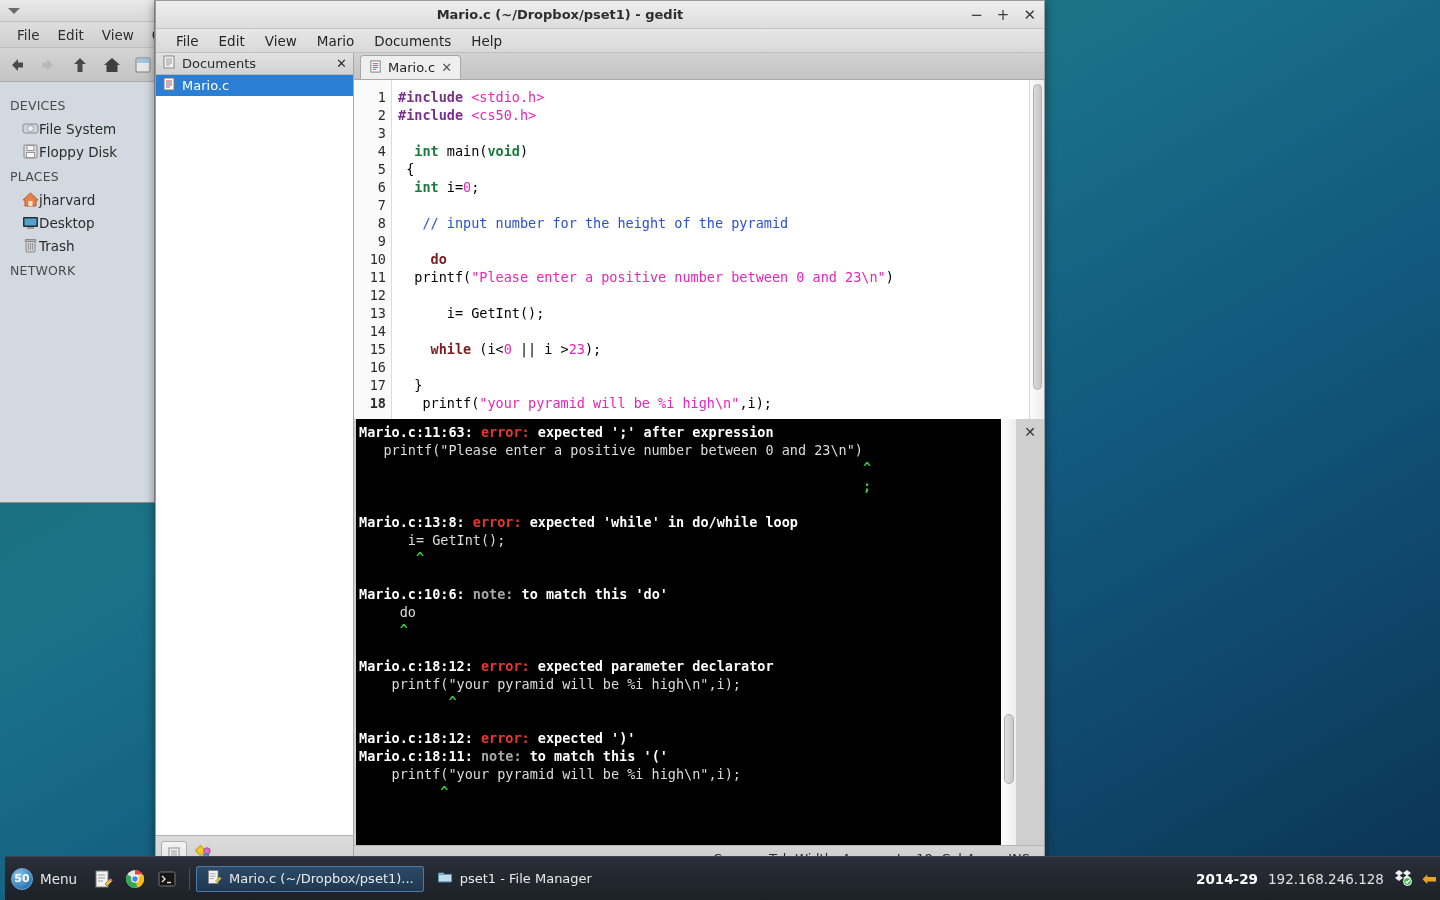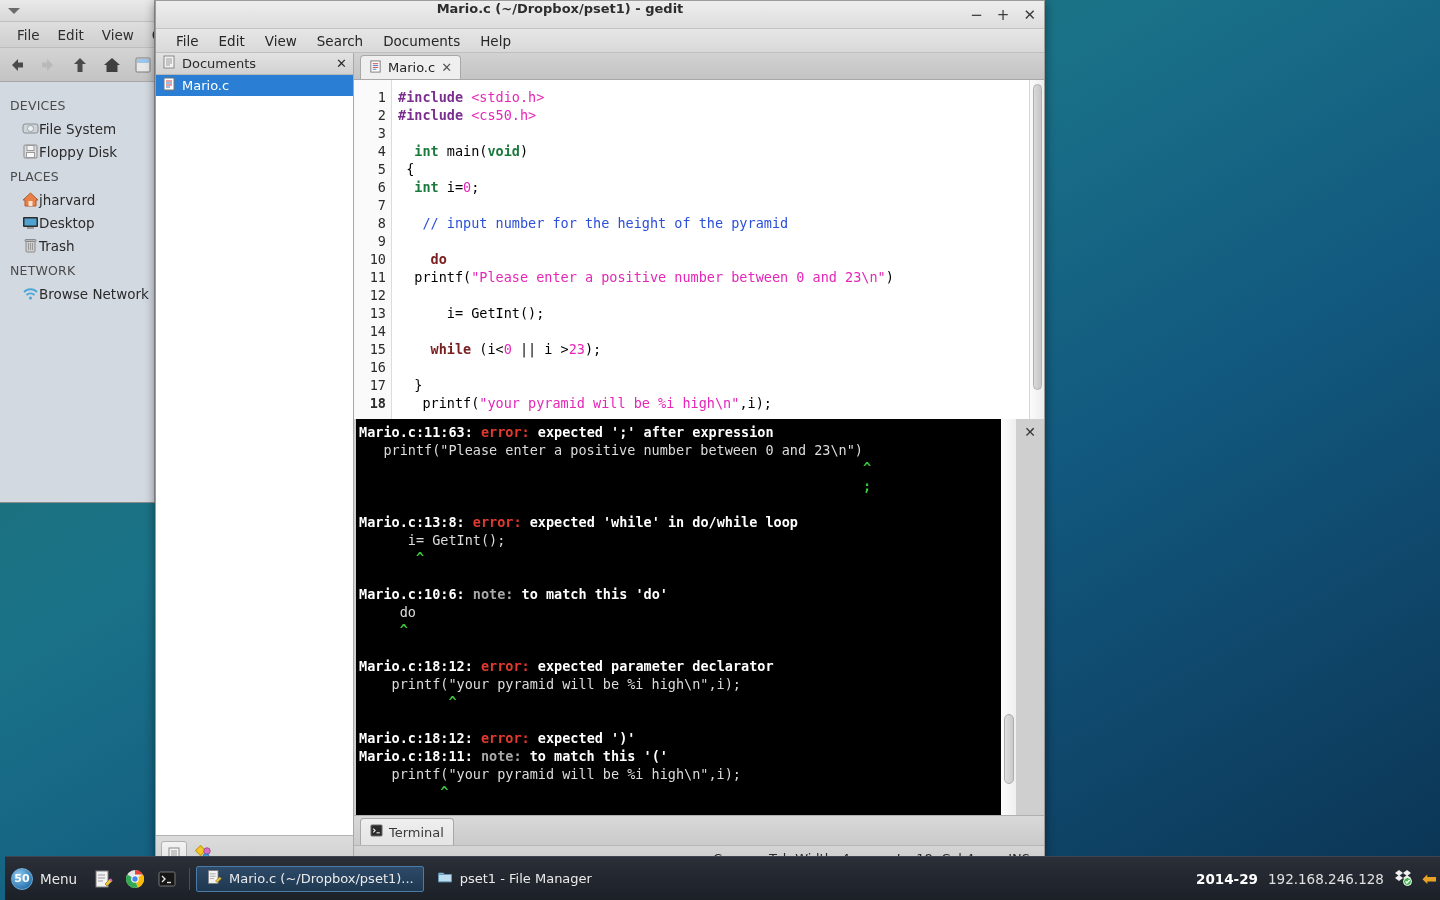--- a/index.html
+++ b/index.html
@@ -56,21 +56,21 @@
   
   #gedit {
     position: absolute; left: 155px; top: 0; width: 890px; height: 872px;
     background: #cfcfcf; border: 1px solid #9c9c9c;
     box-shadow: 0 2px 10px rgba(0,0,0,.45);
     display: flex; flex-direction: column; overflow: hidden;
   }
   #ge-titlebar {
     height: 28px; background: linear-gradient(#eeeeee,#dddddd);
     border-bottom: 1px solid #c3c3c3;
-    display: flex; align-items: flex-start; position: relative;
+    display: flex; align-items: center; position: relative;
   }
   #ge-title {
     flex: 1; text-align: center; font-weight: bold; font-size: 13px; color: #2d2d2d;
     padding-right: 80px;
   }
   #ge-wincontrols { position: absolute; right: 8px; top: 0; height: 28px; display: flex; align-items: center; gap: 14px; }
   #ge-wincontrols span { color: #3b3b3b; font-size: 15px; line-height: 1; cursor: default; }
   #ge-menubar {
     height: 24px; background: linear-gradient(#e6e6e6,#d9d9d9);
     display: flex; align-items: center; padding-left: 10px;
@@ -282,47 +282,37 @@
       <span class="ico">
         <svg width="17" height="17" viewBox="0 0 17 17">
             <rect x="4" y="4" width="9" height="11" rx="1" fill="#cfcfcf" stroke="#8a8a8a"></rect>
             <rect x="3" y="2.5" width="11" height="2" rx="1" fill="#b8b8b8" stroke="#8a8a8a"></rect>
             <path d="M6.5 6 V13 M8.5 6 V13 M10.5 6 V13" stroke="#9a9a9a"></path>
           </svg>
       </span>
       <span>Trash</span>
     </div>
     <div class="fm-group">NETWORK</div>
-    <div class="fm-item">
-      <span class="ico">
-        <svg width="17" height="17" viewBox="0 0 17 17">
-            <path d="M2 7 A9 9 0 0 1 15 7" stroke="#4aa8d8" stroke-width="2" fill="none"></path>
-            <path d="M4.5 10 A6 6 0 0 1 12.5 10" stroke="#4aa8d8" stroke-width="2" fill="none"></path>
-            <circle cx="8.5" cy="13" r="1.6" fill="#4aa8d8"></circle>
-          </svg>
-      </span>
-      <span>Browse Network</span>
-    </div>
   </div>
 </div>
 
 <div id="gedit">
   <div id="ge-titlebar">
     <div id="ge-title">Mario.c (~/Dropbox/pset1) - gedit</div>
     <div id="ge-wincontrols">
       <span>−</span>
       <span>+</span>
       <span>✕</span>
     </div>
   </div>
   <div id="ge-menubar">
     <div class="mi">File</div>
     <div class="mi">Edit</div>
     <div class="mi">View</div>
-    <div class="mi">Search</div>
+    <div class="mi">Mario</div>
     <div class="mi">Documents</div>
     <div class="mi">Help</div>
   </div>
 
   <div id="ge-body">
 
     <div id="ge-side">
       <div id="ge-side-head">
         <span>
           <svg width="14" height="14" viewBox="0 0 14 14">
@@ -411,32 +401,20 @@
       <div id="ge-term">
         <div id="term-wrap">
           <div id="term"><div class="ln"><span class="t-file">Mario.c:11:63:</span> <span class="t-err">error:</span> <span class="t-msg">expected ';' after expression</span></div><div class="ln"><span class="t-src">   printf("Please enter a positive number between 0 and 23\n")</span></div><div class="ln"><span class="t-caret">                                                              ^</span></div><div class="ln"><span class="t-caret">                                                              ;</span></div><div class="ln">&nbsp;</div><div class="ln"><span class="t-file">Mario.c:13:8:</span> <span class="t-err">error:</span> <span class="t-msg">expected 'while' in do/while loop</span></div><div class="ln"><span class="t-src">      i= GetInt();</span></div><div class="ln"><span class="t-caret">       ^</span></div><div class="ln">&nbsp;</div><div class="ln"><span class="t-file">Mario.c:10:6:</span> <span class="t-note">note:</span> <span class="t-msg">to match this 'do'</span></div><div class="ln"><span class="t-src">     do</span></div><div class="ln"><span class="t-caret">     ^</span></div><div class="ln">&nbsp;</div><div class="ln"><span class="t-file">Mario.c:18:12:</span> <span class="t-err">error:</span> <span class="t-msg">expected parameter declarator</span></div><div class="ln"><span class="t-src">    printf("your pyramid will be %i high\n",i);</span></div><div class="ln"><span class="t-caret">           ^</span></div><div class="ln">&nbsp;</div><div class="ln"><span class="t-file">Mario.c:18:12:</span> <span class="t-err">error:</span> <span class="t-msg">expected ')'</span></div><div class="ln"><span class="t-file">Mario.c:18:11:</span> <span class="t-note">note:</span> <span class="t-msg">to match this '('</span></div><div class="ln"><span class="t-src">    printf("your pyramid will be %i high\n",i);</span></div><div class="ln"><span class="t-caret">          ^</span></div><div class="ln">&nbsp;</div></div>
           <div id="term-scroll">
             <div id="term-thumb"></div>
           </div>
           <div id="term-close">
             <span>✕</span>
           </div>
         </div>
-        <div id="ge-bottombar">
-          <div id="term-tab">
-            <span>
-              <svg width="13" height="13" viewBox="0 0 14 14">
-                  <rect x="1" y="1" width="12" height="12" rx="1" fill="#2b2b2b" stroke="#777"></rect>
-                  <path d="M3.5 5 L5.5 7 L3.5 9" stroke="#eee" fill="none" stroke-width="1.2"></path>
-                  <path d="M7 9.5 H10.5" stroke="#eee" stroke-width="1.2"></path>
-                </svg>
-            </span>
-            <span>Terminal</span>
-          </div>
-        </div>
       </div>
 
       <div id="ge-status">
         <div class="sel">
           <span>C</span>
           <span class="dncaret"></span>
         </div>
         <div class="sel">
           <span>Tab Width: 4</span>
           <span class="dncaret"></span>

